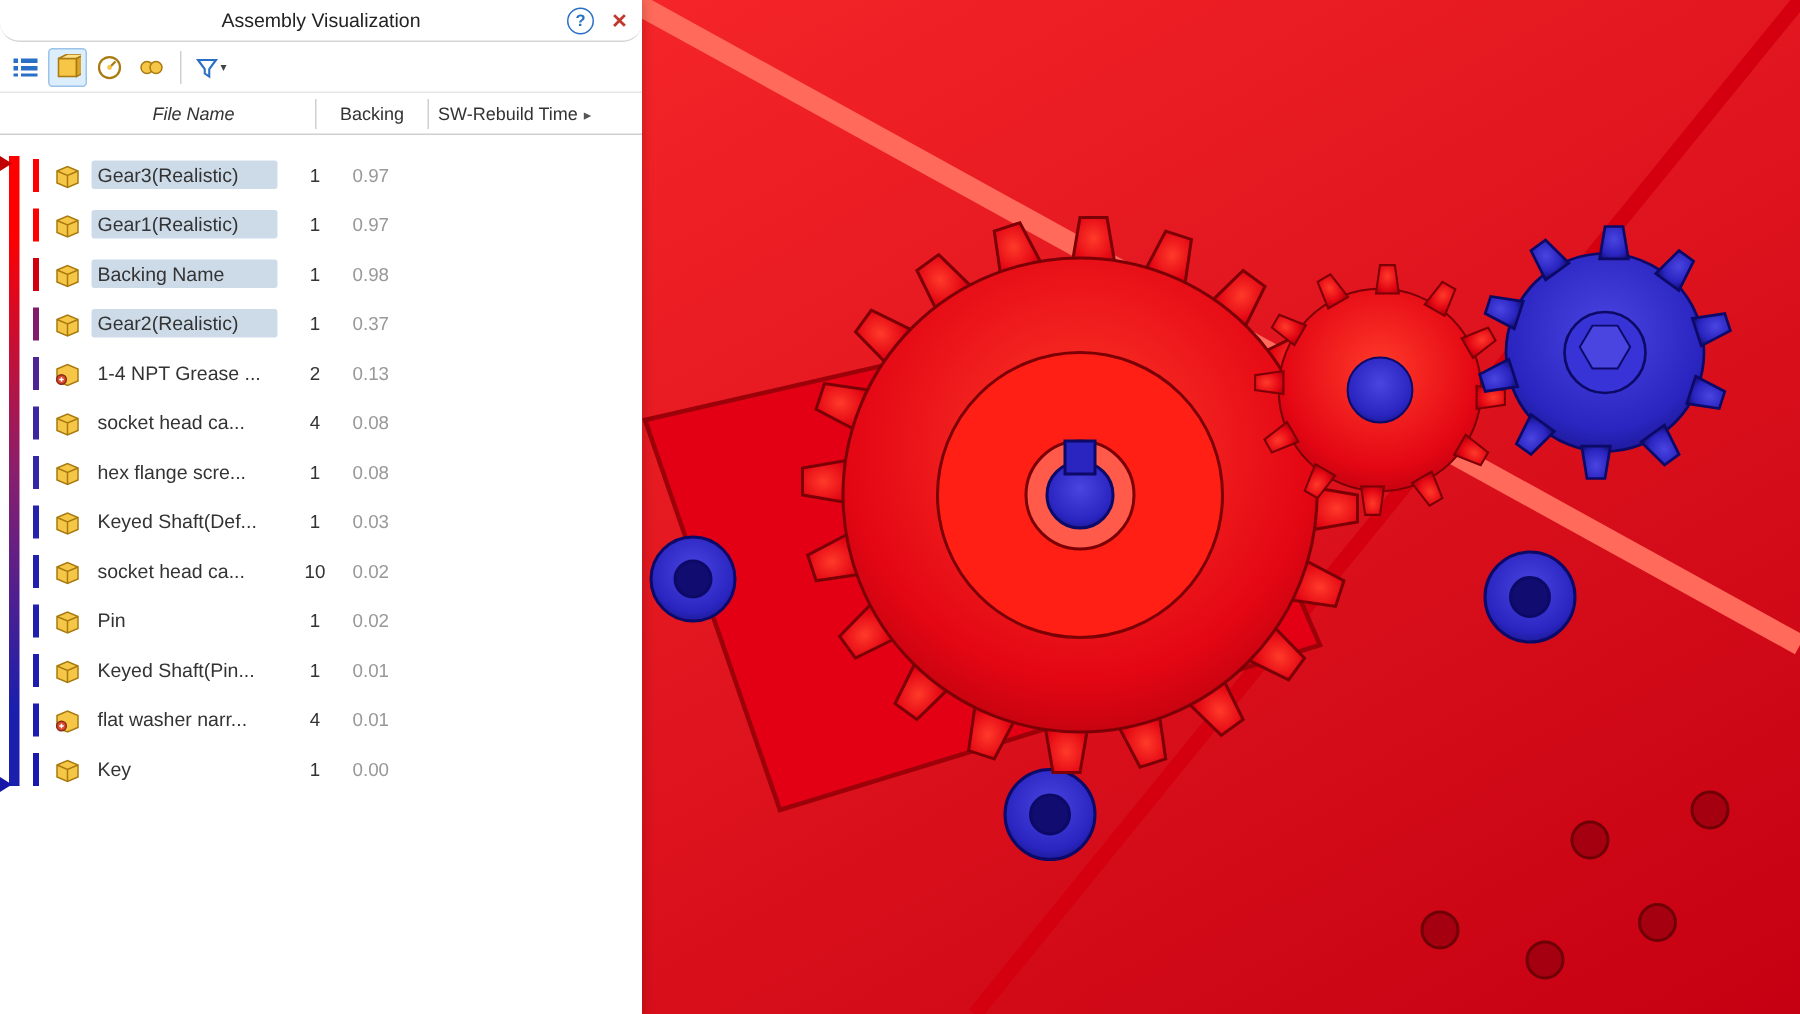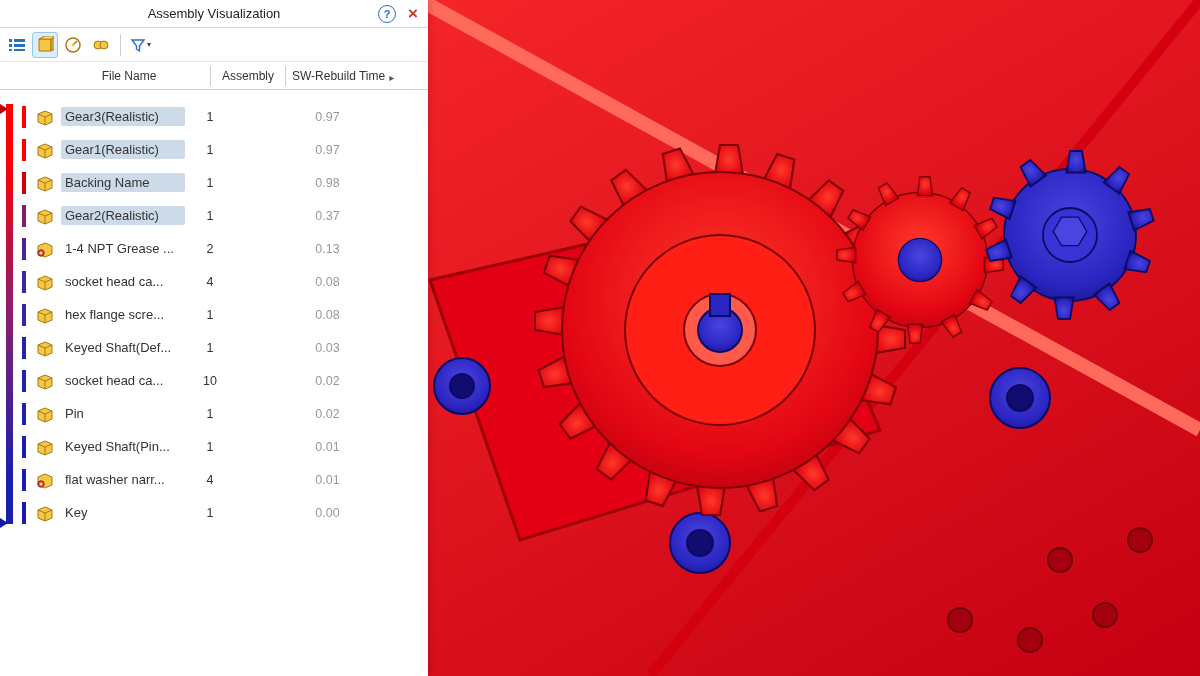--- a/index.html
+++ b/index.html
@@ -34,20 +34,21 @@
 
   .panel-title {
     height: 28px;
     display: flex;
     align-items: center;
     justify-content: center;
     position: relative;
     border-bottom: 1px solid #d5d5d5;
     font-size: 13px;
     color: #222;
+    border-radius: 13px;
   }
   .panel-title .title-text { margin: 0 auto; }
   .panel-title .title-actions {
     position: absolute;
     right: 6px;
     top: 0;
     height: 28px;
     display: flex;
     align-items: center;
     gap: 8px;
@@ -90,21 +91,21 @@
     height: 28px;
     display: flex;
     align-items: center;
     border-bottom: 1px solid #cfcfcf;
     padding-left: 54px;
     font-size: 12px;
     color: #333;
   }
   .col-headers .ch-sep { width:1px; height:20px; background:#d0d0d0; margin:0 6px; }
   .ch { cursor: pointer; display:flex; align-items:center; }
-  .ch-filename { width: 150px; justify-content:center; }
+  .ch-filename { width: 150px; justify-content:center;font-style:italic; }
   .ch-qty { width: 62px; justify-content:center; }
   .ch-rebuild { flex:1;align-items:flex-end; }
   .ch-rebuild .sort-indicator { margin-left:4px; font-size:10px; color:#555; }
 
   .list-wrap {
     flex: 1;
     display: flex;
     overflow: hidden;
     padding-top: 10px;
   }
@@ -160,21 +161,20 @@
     background: #cddbe9;
   }
   .row .qty {
     width: 50px;
     text-align: center;
     font-size: 12.5px;
     color: #333;
   }
   .row .rebuild {
     flex: 1;
-    text-align: center;
     font-size: 12.5px;
     color: #999;
   }
 
   
   svg { display:block; }
 </style>
 </head>
 <body>
 
@@ -424,21 +424,21 @@
       <svg width="16" height="16">
           <path d="M2 3 L14 3 L9.5 9 L9.5 14 L6.5 12 L6.5 9 Z" fill="none" stroke="#2a6fc6" stroke-width="1.4"></path>
         </svg>
       <span class="caret">▾</span>
     </div>
   </div>
 
   <div class="col-headers">
     <div class="ch ch-filename">File Name</div>
     <div class="ch-sep"></div>
-    <div class="ch ch-qty">Assembly</div>
+    <div class="ch ch-qty">Backing</div>
     <div class="ch-sep"></div>
     <div class="ch ch-rebuild">
       <span>SW-Rebuild Time</span>
       <span class="sort-indicator">▸</span>
     </div>
   </div>
 
   <div class="list-wrap">
     <div class="gradient-rail">
       <div class="grad-marker top"></div>

